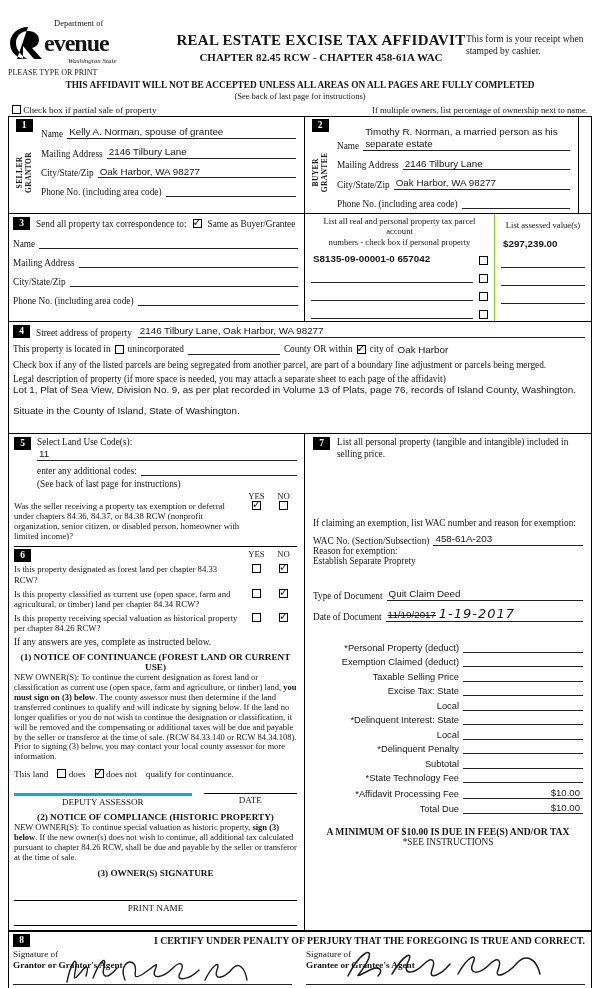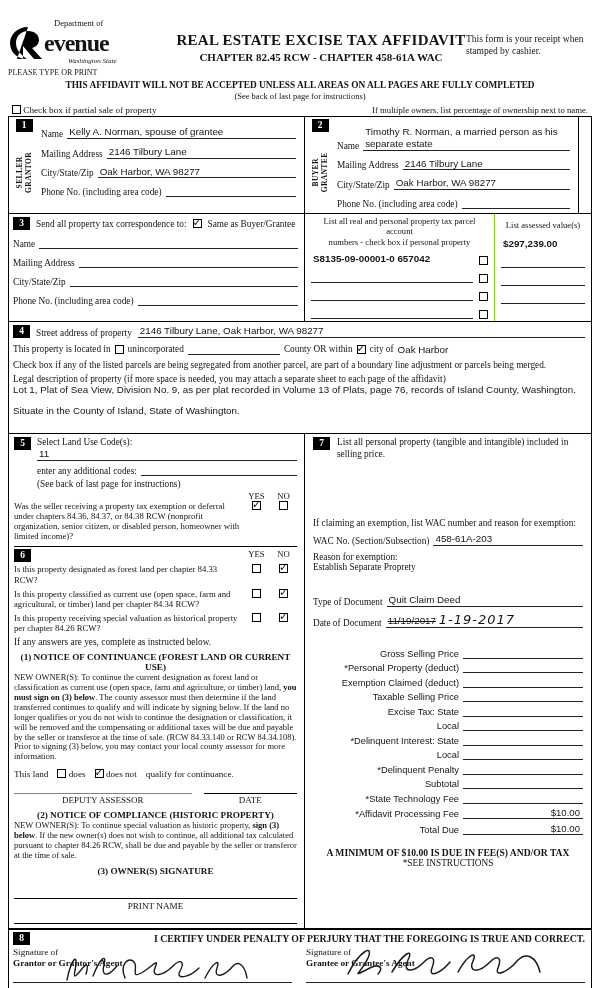--- a/index.html
+++ b/index.html
@@ -59,21 +59,21 @@
   .twocol{display:flex;border-top:1.4px solid #000;}
   .lcol{width:296px;border-right:1px solid #000;padding:3px 7px 4px 5px;}
   .rcol{flex:1;padding:3px 8px 4px 8px;display:flex;flex-direction:column;}
   .ynrow{display:flex;}
   .ynrow .qt{flex:1;font-size:8.7px;line-height:1.17;padding-right:2px;}
   .ynrow .qc{width:27px;text-align:center;flex:none;font-size:8.7px;}
   .notitle{font-weight:bold;font-size:9.2px;text-align:center;margin-top:5px;}
   .nobody{font-size:8.5px;line-height:1.16;text-align:left;margin-top:1px;}
   .landline{display:flex;align-items:center;gap:9px;font-size:9.2px;margin:7px 0 2px 0;}
   .sigpair{display:flex;gap:12px;margin-top:14px;}
-  .sigpair .a{flex:1.9;border-top:1px solid #0ea5e9;text-align:center;font-size:9px;padding-top:1px;}
+  .sigpair .a{flex:1.9;border-top:3px solid #0ea5e9;text-align:center;font-size:9px;padding-top:1px;}
   .sigpair .b{flex:1;border-top:1px solid #000;text-align:center;font-size:9px;padding-top:1px;}
   .centerline{border-top:1px solid #000;margin-top:22px;}
   .printname{text-align:center;font-weight:normal;font-size:9.2px;margin-top:2px;}
   
   .feerow{display:flex;align-items:flex-end;margin-top:3.5px;}
   .feelab{width:150px;text-align:right;font-family:"Liberation Sans",sans-serif;font-size:9.3px;flex:none;padding-right:4px;white-space:nowrap;}
   .feefill{flex:1;border-bottom:1px solid #222;min-height:11px;text-align:right;font-family:"Liberation Sans",sans-serif;font-size:9.6px;padding:0 3px;}
   .minnote{font-weight:bold;font-size:9.6px;text-align:center;margin-top:12px;}
   .seeinstr{font-size:9.3px;text-align:center;}
   
@@ -346,38 +346,34 @@
         <div style="display:flex;gap:7px;align-items:flex-start;">
           <span class="numbox">7</span>
           <span class="small" style="line-height:1.25">List all personal property (tangible and intangible) included in selling price.</span>
         </div>
         <div style="height:58px"></div>
         <div class="small">If claiming an exemption, list WAC number and reason for exemption:</div>
         <div class="fl" style="margin-top:5px">
             <span class="lab">WAC No. (Section/Subsection)</span>
           <span class="fill">458-61A-203</span>
           </div>
-        <div class="small" style="margin-top:6px">Reason for exemption:</div>
+        <div class="small" style="">Reason for exemption:</div>
         <div class="small">Establish Separate Proprety</div>
         <div class="fl" style="margin-top:22px">
             <span class="lab">Type of Document</span>
           <span class="fill">Quit Claim Deed</span>
           </div>
         <div class="fl" style="margin-top:5px">
             <span class="lab">Date of Document</span>
           <span class="fill"><span style="text-decoration:line-through">11/19/2017</span>
           <span class="hand" style="font-size:13px">1-19-2017</span></span>
           </div>
 
         <div style="margin-top:16px">
           <div class="feerow">
-              <span class="feelab">Gross Selling Price</span>
-              <span class="feefill"></span>
-            </div>
-          <div class="feerow">
               <span class="feelab">*Personal Property (deduct)</span>
               <span class="feefill"></span>
             </div>
           <div class="feerow">
               <span class="feelab">Exemption Claimed (deduct)</span>
               <span class="feefill"></span>
             </div>
           <div class="feerow">
               <span class="feelab">Taxable Selling Price</span>
               <span class="feefill"></span>

